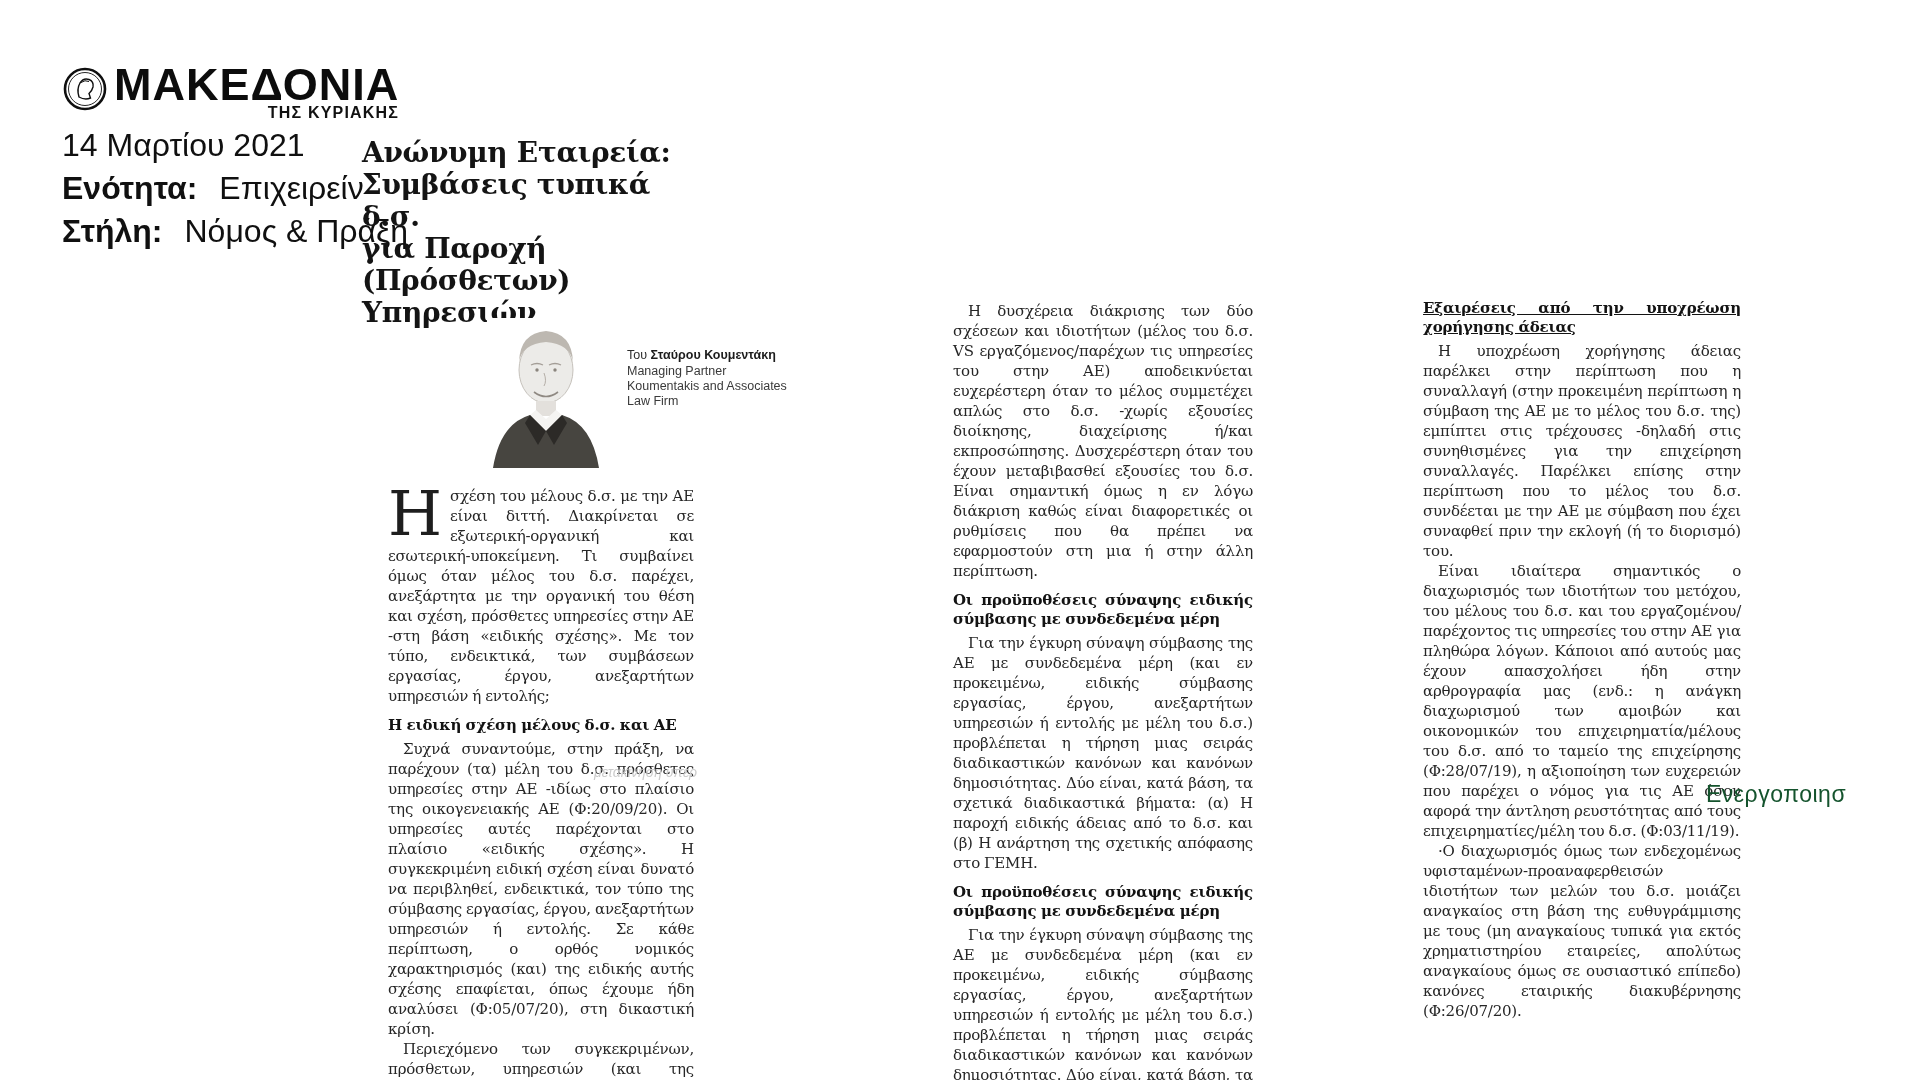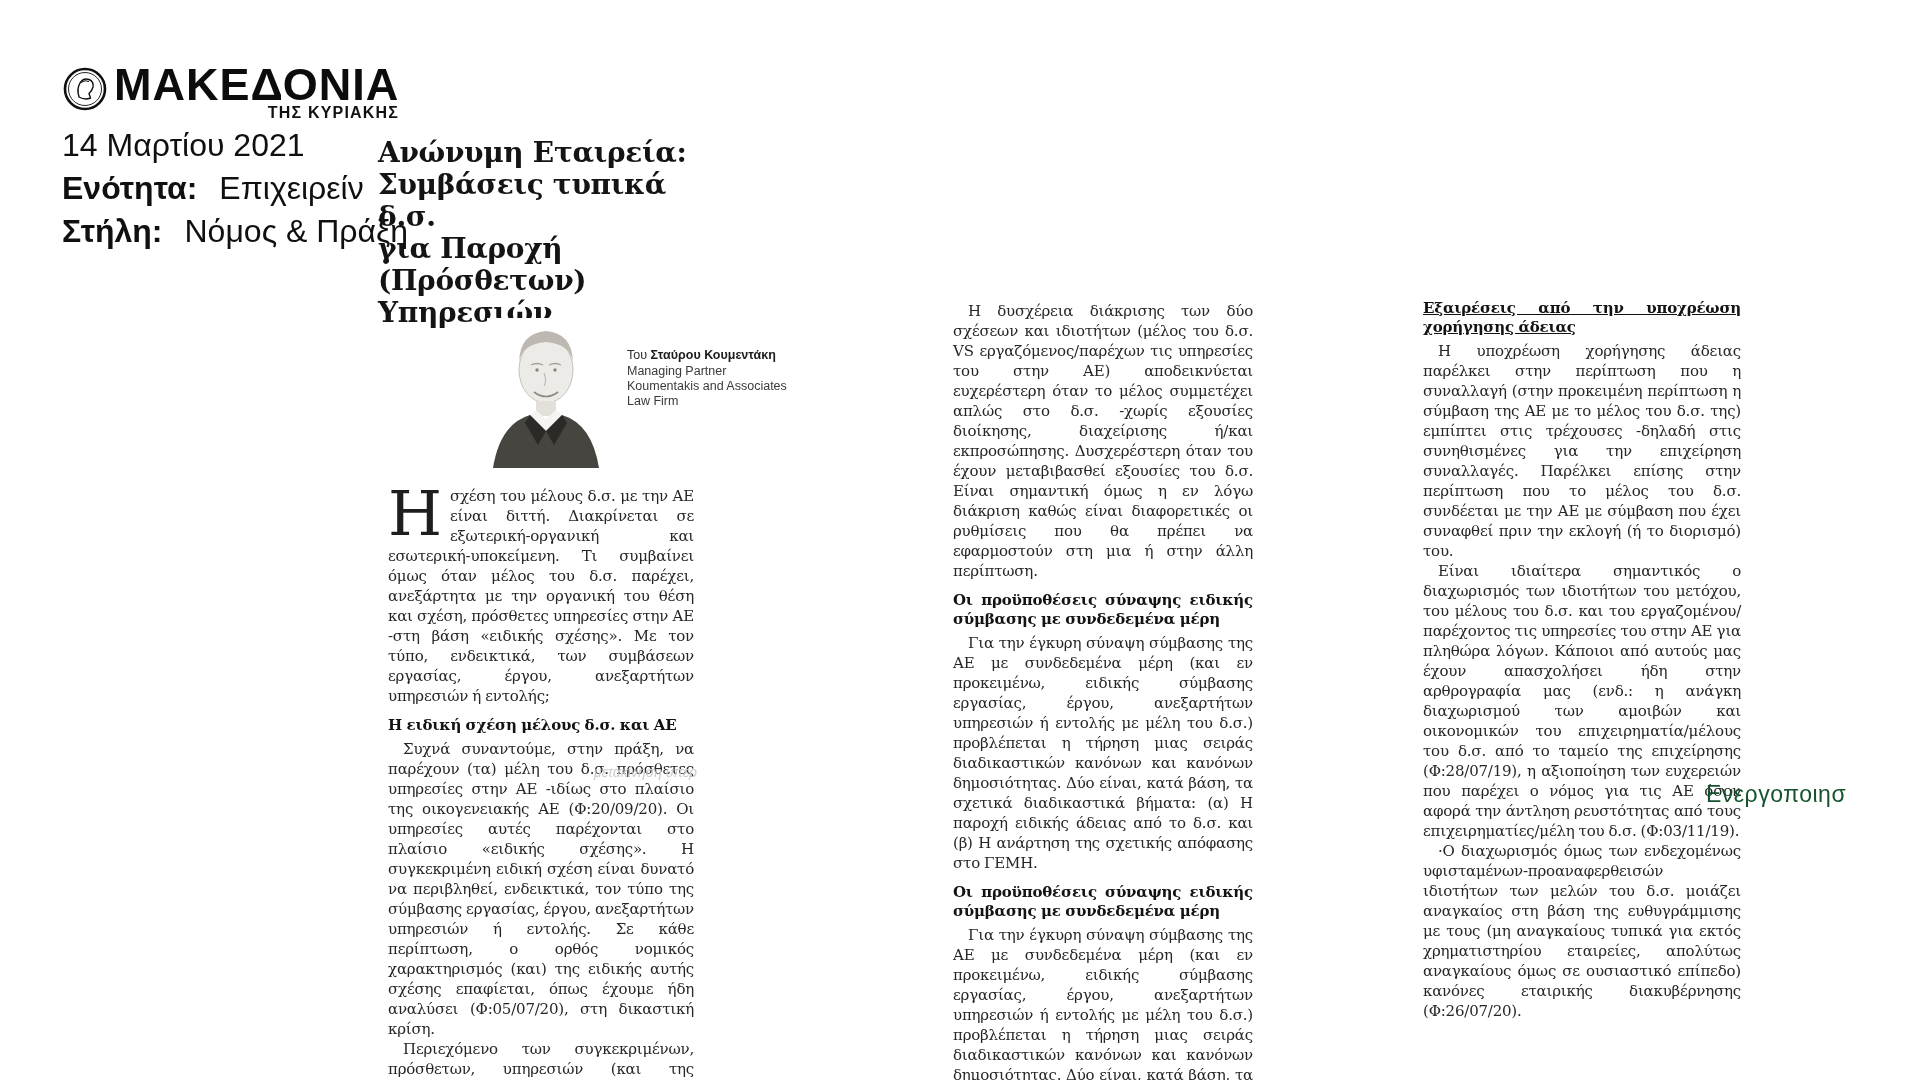--- a/index.html
+++ b/index.html
@@ -14,21 +14,21 @@
              line-height:42px;letter-spacing:1px;color:#0c0c0c;white-space:nowrap;}
   .logo-sub{font-family:"Liberation Sans",sans-serif;font-weight:700;font-size:16px;
             letter-spacing:1.2px;color:#111;text-align:right;margin-top:-2px;}
 
   
   .meta{position:absolute;left:62px;top:124px;font-family:"Liberation Sans",sans-serif;
         font-size:32px;color:#101010;line-height:43px;}
   .meta .lab{font-weight:700;margin-right:22px;}
 
   
-  .title{position:absolute;left:378px;top:118px;width:340px;font-weight:700;
+  .title{position:absolute;left:362px;top:118px;width:340px;font-weight:700;
          font-size:28px;line-height:32px;color:#141414;letter-spacing:-0.3px;}
 
   
   .photo{position:absolute;left:487px;top:318px;width:118px;height:150px;}
 
   
   .byline{position:absolute;left:627px;top:348px;width:200px;
           font-family:"Liberation Sans",sans-serif;font-size:12.5px;line-height:15px;color:#3a3a3a;}
   .byline .bl1{margin-bottom:1px;color:#2c2c2c;}
   .byline .name{font-weight:700;color:#1c1c1c;}

